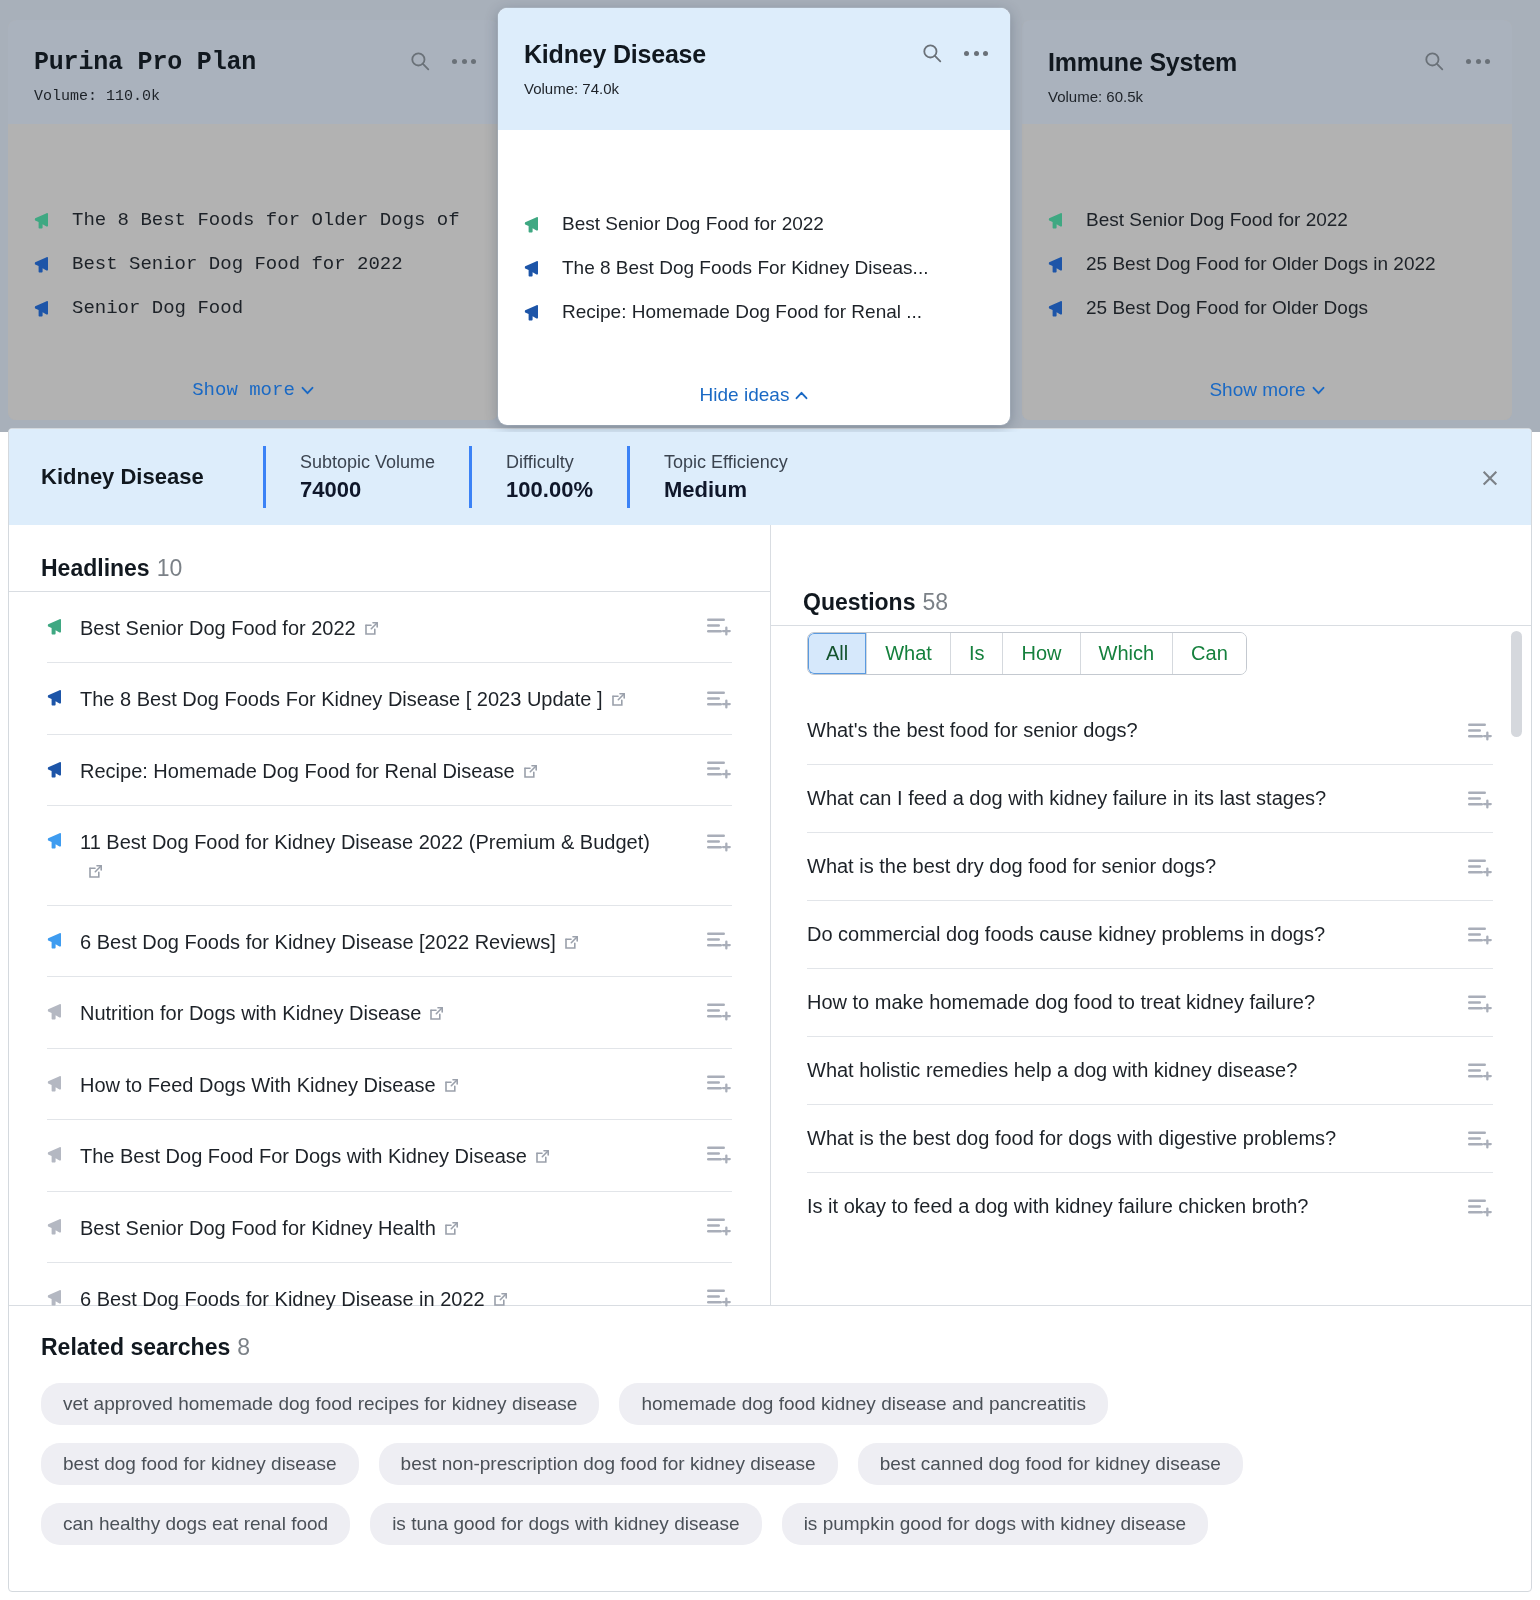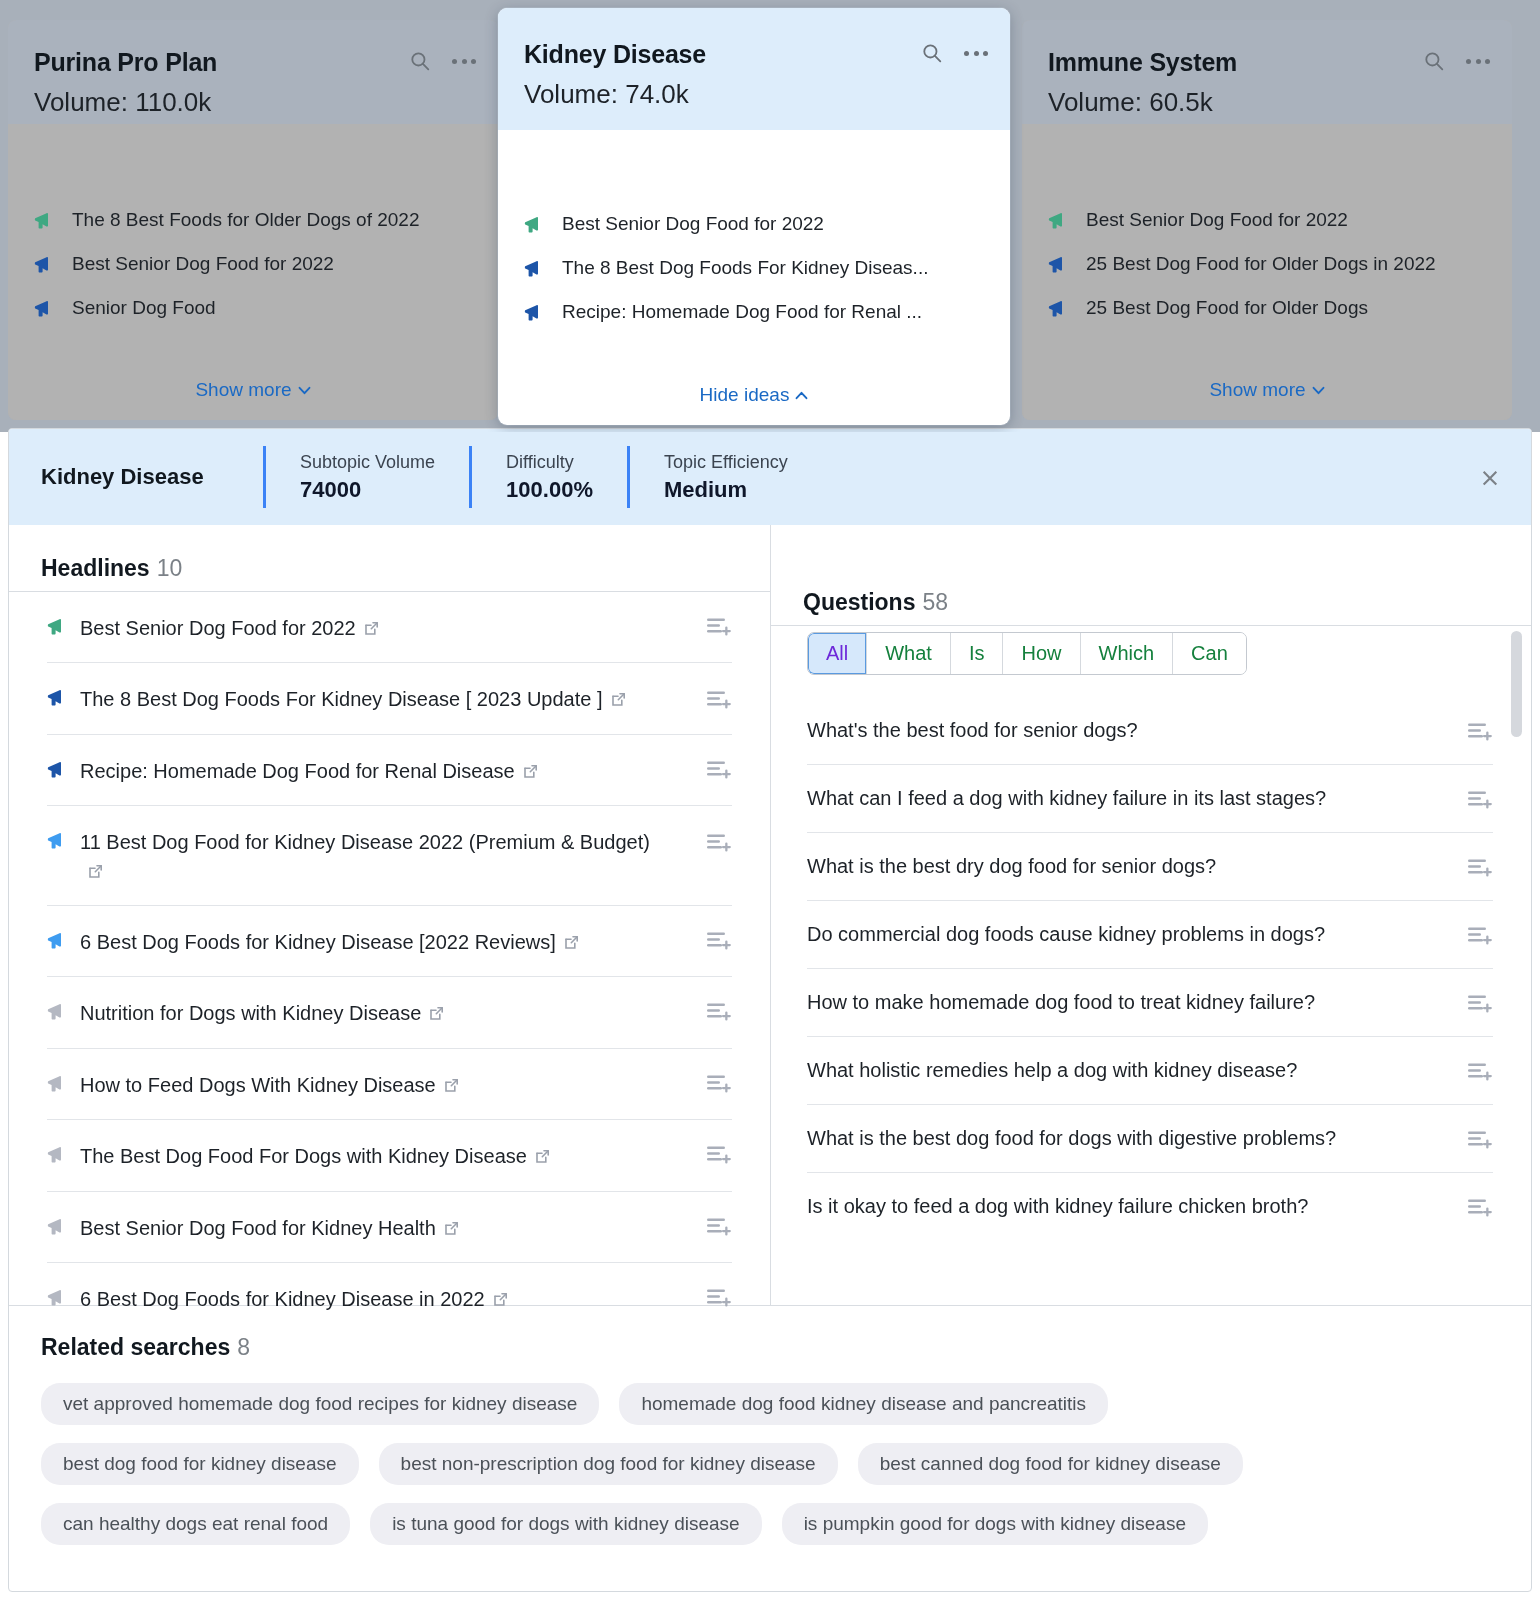--- a/index.html
+++ b/index.html
@@ -38,21 +38,21 @@
     height: 400px;
     border-radius: 8px;
     background: #ffffff;
     display: flex;
     flex-direction: column;
     overflow: hidden;
   }
   .topic-card.dim {
     background: #b1b1b1;
   }
-  .topic-card.card-0 { left: 8px; }
+  .topic-card.card-0 { left: 8px; font-family: Liberation Mono, monospace; }
   .topic-card.card-2 { left: 1022px; }
 
   .topic-card.active {
     left: 498px;
     top: 8px;
     width: 512px;
     height: 417px;
     background: #ffffff;
     border-radius: 9px;
     box-shadow: 0 3px 14px rgba(30,45,70,0.30), 0 0 0 1px rgba(190,200,212,0.55);
@@ -75,21 +75,21 @@
   }
   .card-title {
     font-size: 25px;
     font-weight: bold;
     letter-spacing: -0.2px;
     color: #11181f;
     line-height: 1;
     margin: 0;
   }
   .card-volume {
-    font-size: 26px;
+    font-size: 15px;
     color: #1d2228;
     margin-top: 14px;
     line-height: 1;
   }
   .card-head-icons {
     position: absolute;
     right: 22px;
     top: 31px;
     display: flex;
     align-items: center;
@@ -291,21 +291,21 @@
     padding: 10px 18px 11px 18px;
     border-right: 1px solid #d5d9de;
     background: #fff;
     line-height: 1;
   }
   .q-tab:last-child { border-right: none; }
   .q-tab.sel {
     background: #d6e8fb;
     box-shadow: inset 0 0 0 1px #5a9ae0;
     border-radius: 6px 0 0 6px;
-    color: #6d28d9;
+    color: #14532d;
   }
   .q-list { padding: 22px 38px 0 36px; }
   .q-row {
     display: flex;
     align-items: center;
     justify-content: space-between;
     height: 67px;
     border-bottom: 1px solid #e2e5e9;
   }
   .q-row:last-child { border-bottom: none; text-align: right; }

